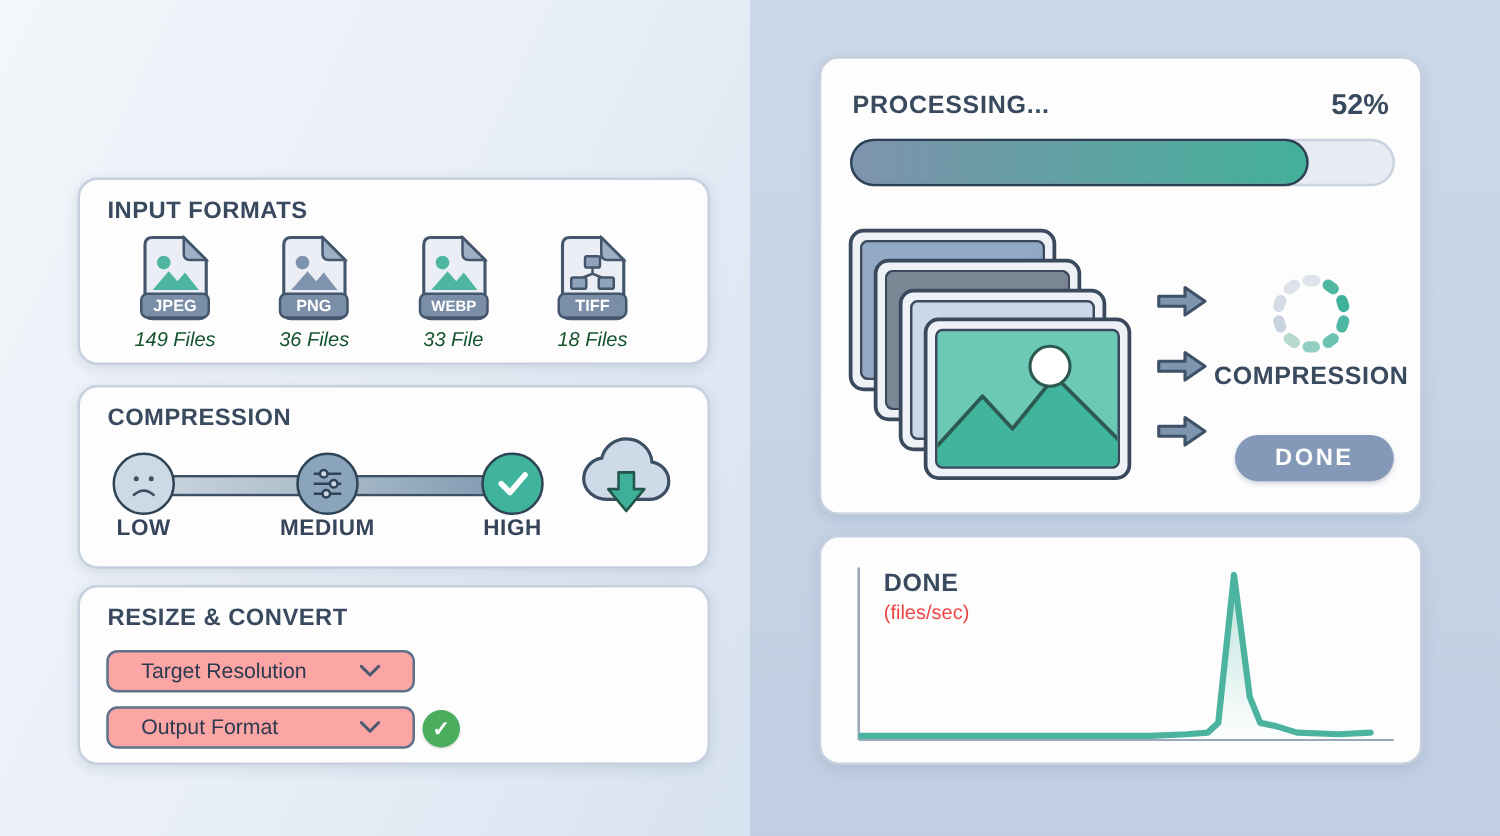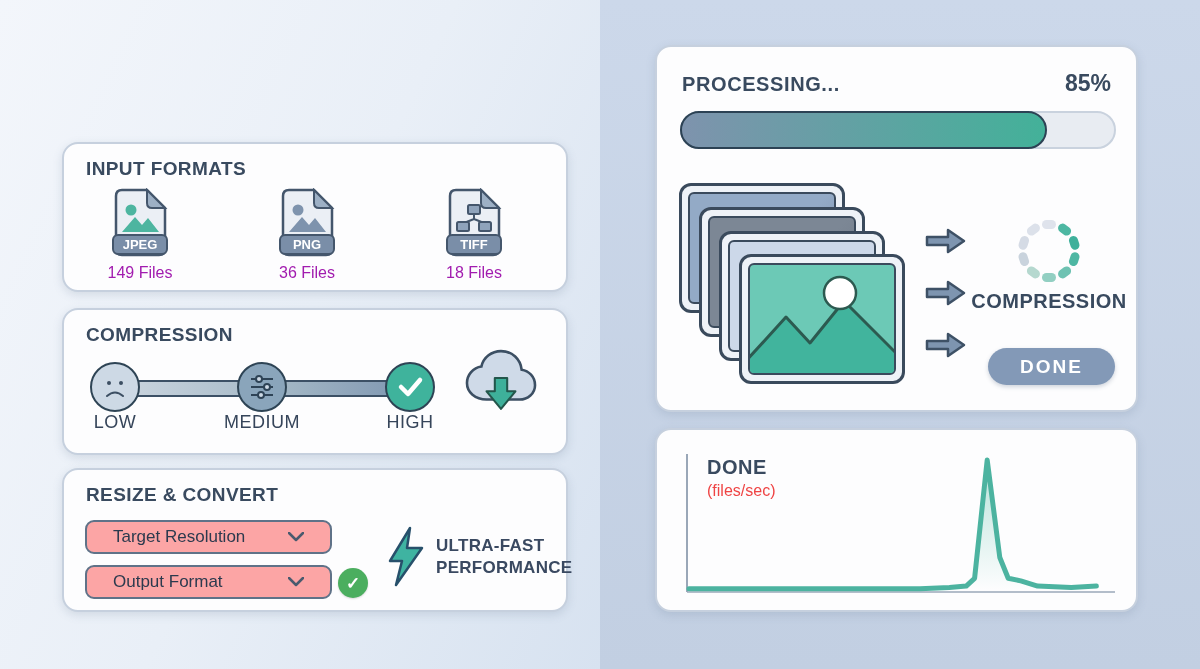--- a/index.html
+++ b/index.html
@@ -18,34 +18,34 @@
   .app-title{font-size:38px;font-weight:bold;letter-spacing:1.5px;color:#3e4d63;margin:0;}
 
   .card-title{position:absolute;left:22px;top:14px;font-size:19px;font-weight:bold;
     letter-spacing:.4px;color:#394a5f;margin:0;}
 
   
   .card-formats{left:62px;top:142px;width:506px;height:150px;}
   .formats-row{position:absolute;left:0;top:44px;width:100%;display:flex;
     padding:0 52px 0 36px;box-sizing:border-box;justify-content:space-between;}
   .format-item{display:flex;flex-direction:column;align-items:center;width:80px;}
-  .file-count{margin-top:6px;font-size:16px;color:#a21caf;}
+  .file-count{margin-top:6px;font-size:16px;color:#14532d;font-style:italic;}
 
   
   .card-compression{left:62px;top:308px;width:506px;height:147px;}
   .slider-track{position:absolute;left:51px;top:70px;width:295px;height:13px;
     background:linear-gradient(90deg,#ccd6e0,#a4b8c6 55%,#7e96b1);
     border:2px solid #3c5065;border-radius:3px;}
   .slider-node{position:absolute;width:50px;height:50px;border-radius:50%;
     border:2.5px solid #2e4455;box-sizing:border-box;top:52px;
     display:flex;align-items:center;justify-content:center;}
   .node-low{left:26px;background:#cdd9e5;}
   .node-medium{left:173px;background:#8aa5bb;}
   .node-high{left:321px;background:#3fb39c;}
-  .slider-label{position:absolute;top:102px;font-size:18px;font-weight:normal;color:#36455a;
+  .slider-label{position:absolute;top:102px;font-size:18px;font-weight:bold;color:#36455a;
     width:90px;text-align:center;letter-spacing:.5px;}
   .label-low{left:6px;} .label-medium{left:153px;} .label-high{left:301px;}
   .cloud-wrap{position:absolute;left:396px;top:38px;}
 
   
   .card-resize{left:62px;top:468px;width:506px;height:144px;}
   .dropdown{position:absolute;left:21px;width:247px;height:34px;background:#fca5a5;
     border:2px solid #5f7288;border-radius:9px;display:flex;align-items:center;
     justify-content:space-between;padding:0 26px;box-sizing:border-box;cursor:pointer;}
   .dd1{top:50px;} .dd2{top:95px;}
@@ -121,20 +121,31 @@
             <path d="M13 2 H38 L56 20 V61 Q56 67 50 67 H13 Q7 67 7 61 V8 Q7 2 13 2 Z" fill="#ebeff5" stroke="#44566c" stroke-width="2.5"></path>
             <path d="M38 2 L38 15 Q38 20 43 20 L56 20 Z" fill="#9db0c5" stroke="#44566c" stroke-width="2"></path>
             <circle cx="22" cy="22" r="5.5" fill="#7e93ad"></circle>
             <path d="M13 44 L26 29 L33 37 L39 30 L50 44 Z" fill="#7e93ad"></path>
             <rect x="4" y="47" width="54" height="19" rx="5" fill="#7a8ea8" stroke="#44566c" stroke-width="2"></rect>
             <text x="31" y="61" text-anchor="middle" font-size="13" font-weight="bold" fill="#ffffff">PNG</text>
           </svg>
           <div class="file-count">36 Files</div>
         </div>
 
+        <div class="format-item">
+          <svg width="62" height="70" viewBox="0 0 62 70">
+            <path d="M13 2 H38 L56 20 V61 Q56 67 50 67 H13 Q7 67 7 61 V8 Q7 2 13 2 Z" fill="#ebeff5" stroke="#44566c" stroke-width="2.5"></path>
+            <path d="M38 2 L38 15 Q38 20 43 20 L56 20 Z" fill="#9db0c5" stroke="#44566c" stroke-width="2"></path>
+            <circle cx="22" cy="22" r="5.5" fill="#4db5a0"></circle>
+            <path d="M13 44 L26 29 L33 37 L39 30 L50 44 Z" fill="#4db5a0"></path>
+            <rect x="4" y="47" width="54" height="19" rx="5" fill="#7a8ea8" stroke="#44566c" stroke-width="2"></rect>
+            <text x="31" y="61" text-anchor="middle" font-size="12" font-weight="bold" fill="#ffffff">WEBP</text>
+          </svg>
+          <div class="file-count">33 File</div>
+        </div>
 
         <div class="format-item">
           <svg width="62" height="70" viewBox="0 0 62 70">
             <path d="M13 2 H38 L56 20 V61 Q56 67 50 67 H13 Q7 67 7 61 V8 Q7 2 13 2 Z" fill="#ebeff5" stroke="#44566c" stroke-width="2.5"></path>
             <path d="M38 2 L38 15 Q38 20 43 20 L56 20 Z" fill="#9db0c5" stroke="#44566c" stroke-width="2"></path>
             <path d="M31 25 V31 M31 31 L21 35 M31 31 L41 35" stroke="#44566c" stroke-width="2" fill="none"></path>
             <rect x="25" y="17" width="12" height="9" rx="1.5" fill="#8fa3bb" stroke="#44566c" stroke-width="2"></rect>
             <rect x="14" y="34" width="12" height="9" rx="1.5" fill="#8fa3bb" stroke="#44566c" stroke-width="2"></rect>
             <rect x="36" y="34" width="12" height="9" rx="1.5" fill="#8fa3bb" stroke="#44566c" stroke-width="2"></rect>
             <rect x="4" y="47" width="54" height="19" rx="5" fill="#7a8ea8" stroke="#44566c" stroke-width="2"></rect>
@@ -196,37 +207,28 @@
 
       <div class="dropdown dd2">
         <span class="dd-value">Output Format</span>
         <svg width="16" height="10" viewBox="0 0 16 10">
           <path d="M1 1 L8 8 L15 1" stroke="#4a5a6e" stroke-width="2.5" fill="none" stroke-linecap="round" stroke-linejoin="round"></path>
         </svg>
       </div>
 
       <div class="green-check">✓</div>
 
-      <div class="perf-block">
-        <svg width="40" height="62" viewBox="0 0 40 62">
-          <path d="M24 2 L4 35 H16 L10 59 L36 22 H21 Z" fill="#3fb3a1" stroke="#27506b" stroke-width="2.5" stroke-linejoin="round"></path>
-        </svg>
-        <div class="perf-text">
-          <div>ULTRA-FAST</div>
-          <div>PERFORMANCE</div>
-        </div>
-      </div>
     </section>
   </div>
 
   <div class="right-panel">
 
     <section class="card card-processing">
       <h2 class="proc-title">PROCESSING...</h2>
-      <div class="proc-pct">85%</div>
+      <div class="proc-pct">52%</div>
 
       <div class="progress-track">
         <div class="progress-fill" style="width: 85%;"></div>
       </div>
 
       <div class="stack">
         <div class="frame f1">
             <div class="frame-inner bg1"></div>
           </div>
         <div class="frame f2">

